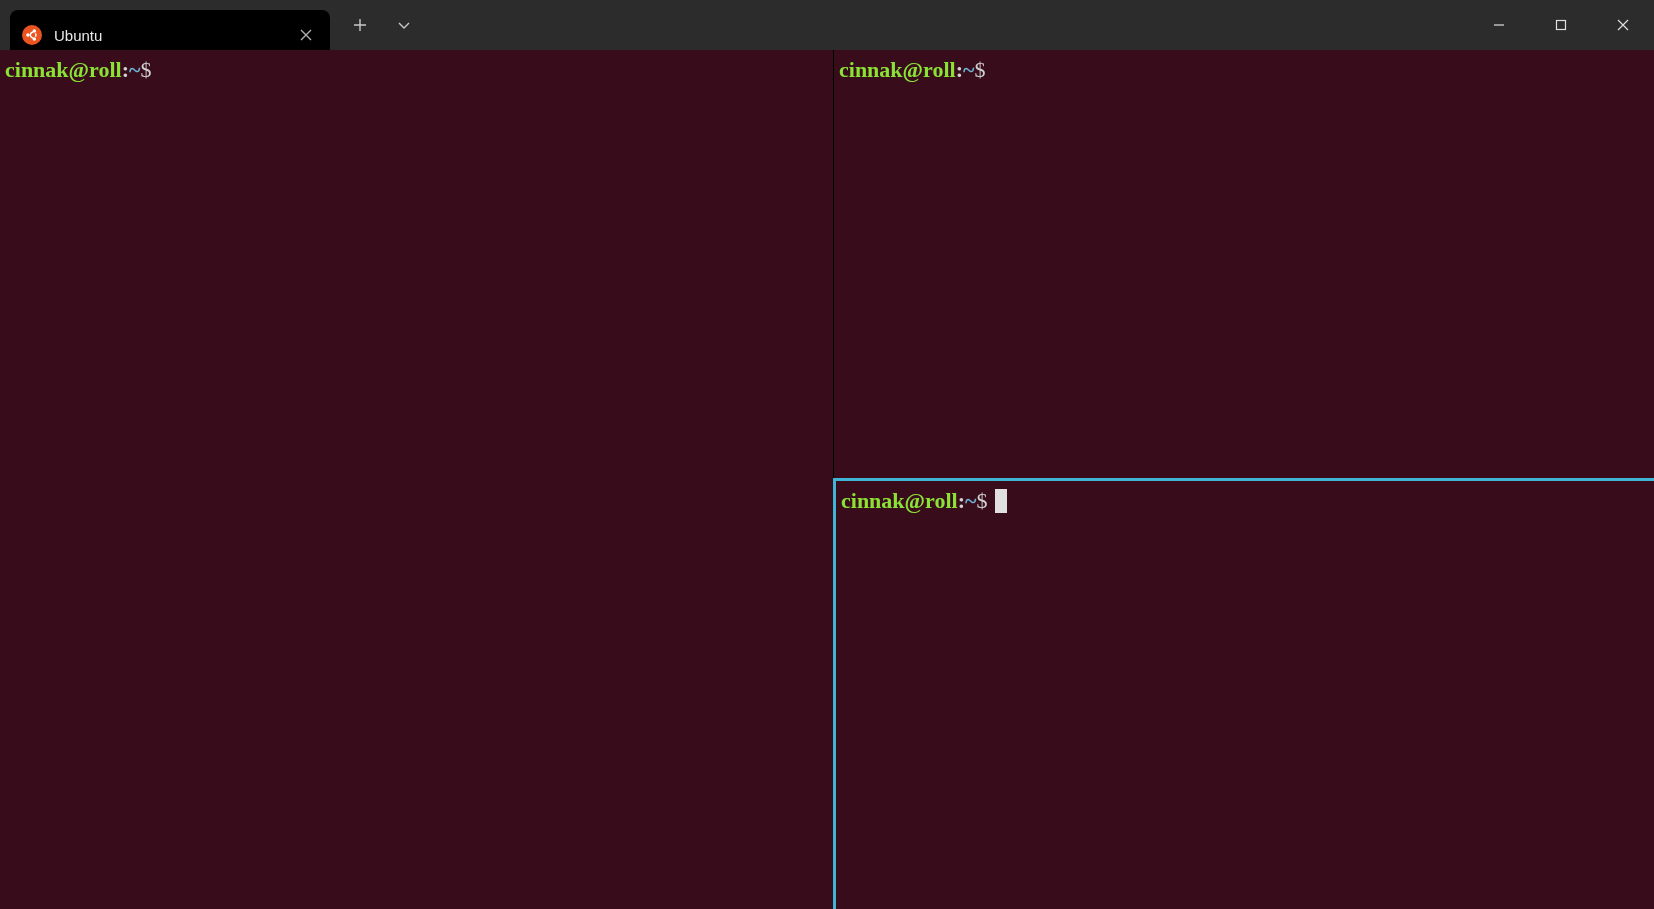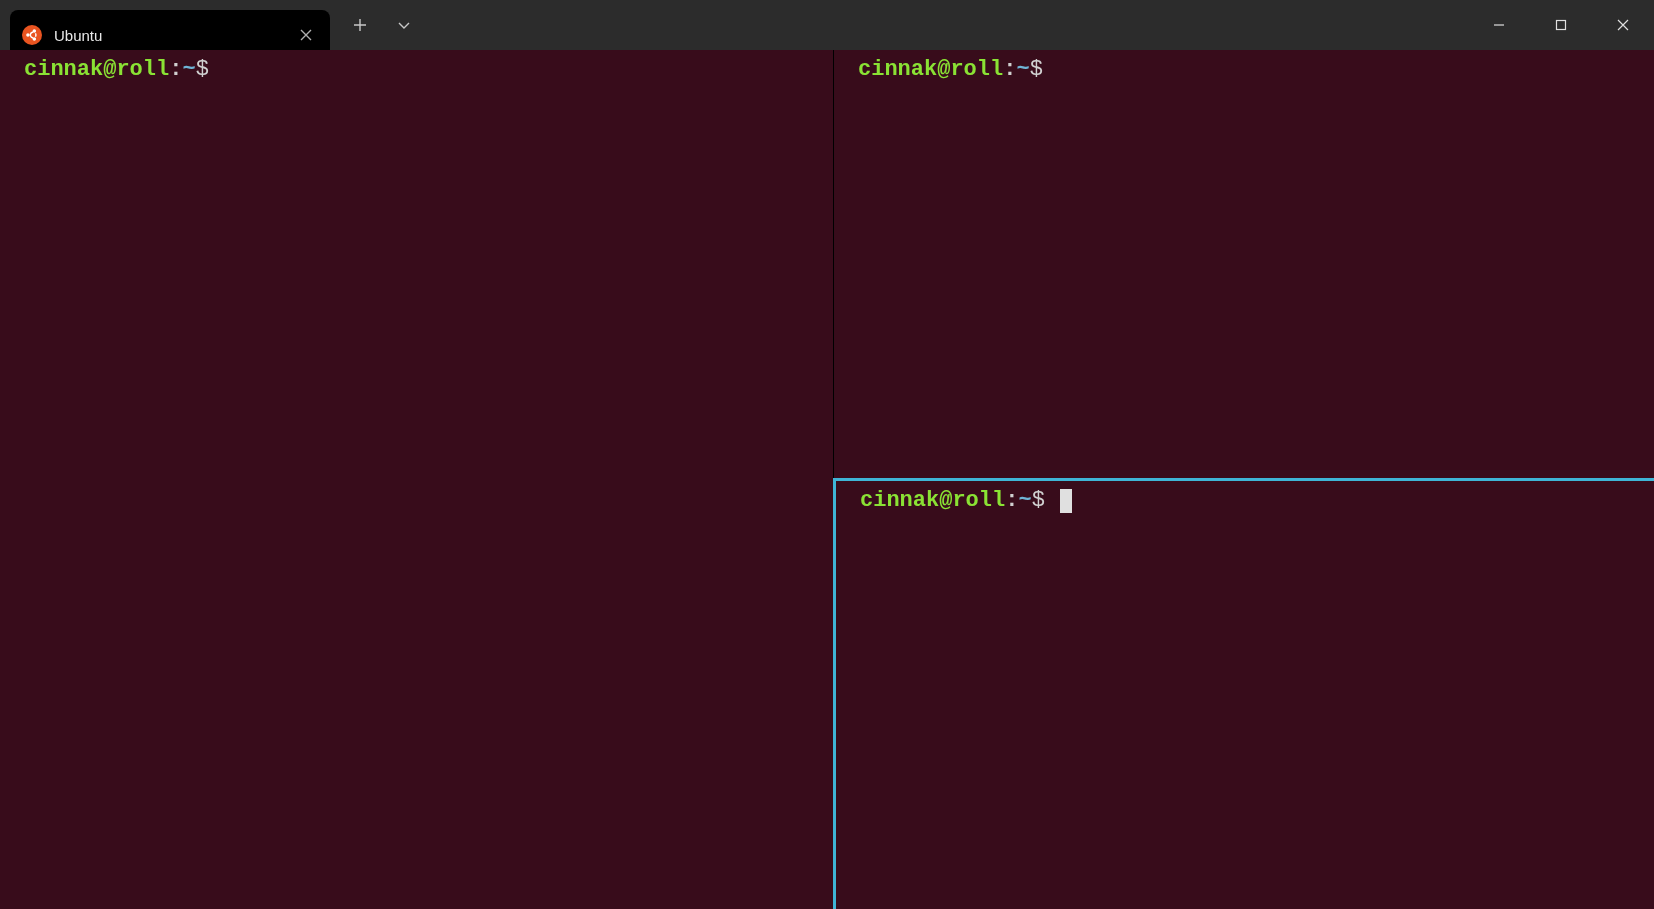--- a/index.html
+++ b/index.html
@@ -104,22 +104,22 @@
       cursor: pointer;
     }
     .terminal-area {
       flex: 1;
       background: #000000;
       display: flex;
     }
     .pane {
       background: #380c1b;
       position: relative;
-      padding: 6px 24px;
-      font-family: Liberation Mono, monospace;
+      padding: 6px 5px;
+      font-family: Liberation Serif, serif;
       font-size: 22px;
       line-height: 1.3;
     }
     .left-col {
       width: 833px;
       display: flex;
       flex-direction: column;
     }
     .right-col {
       flex: 1;

